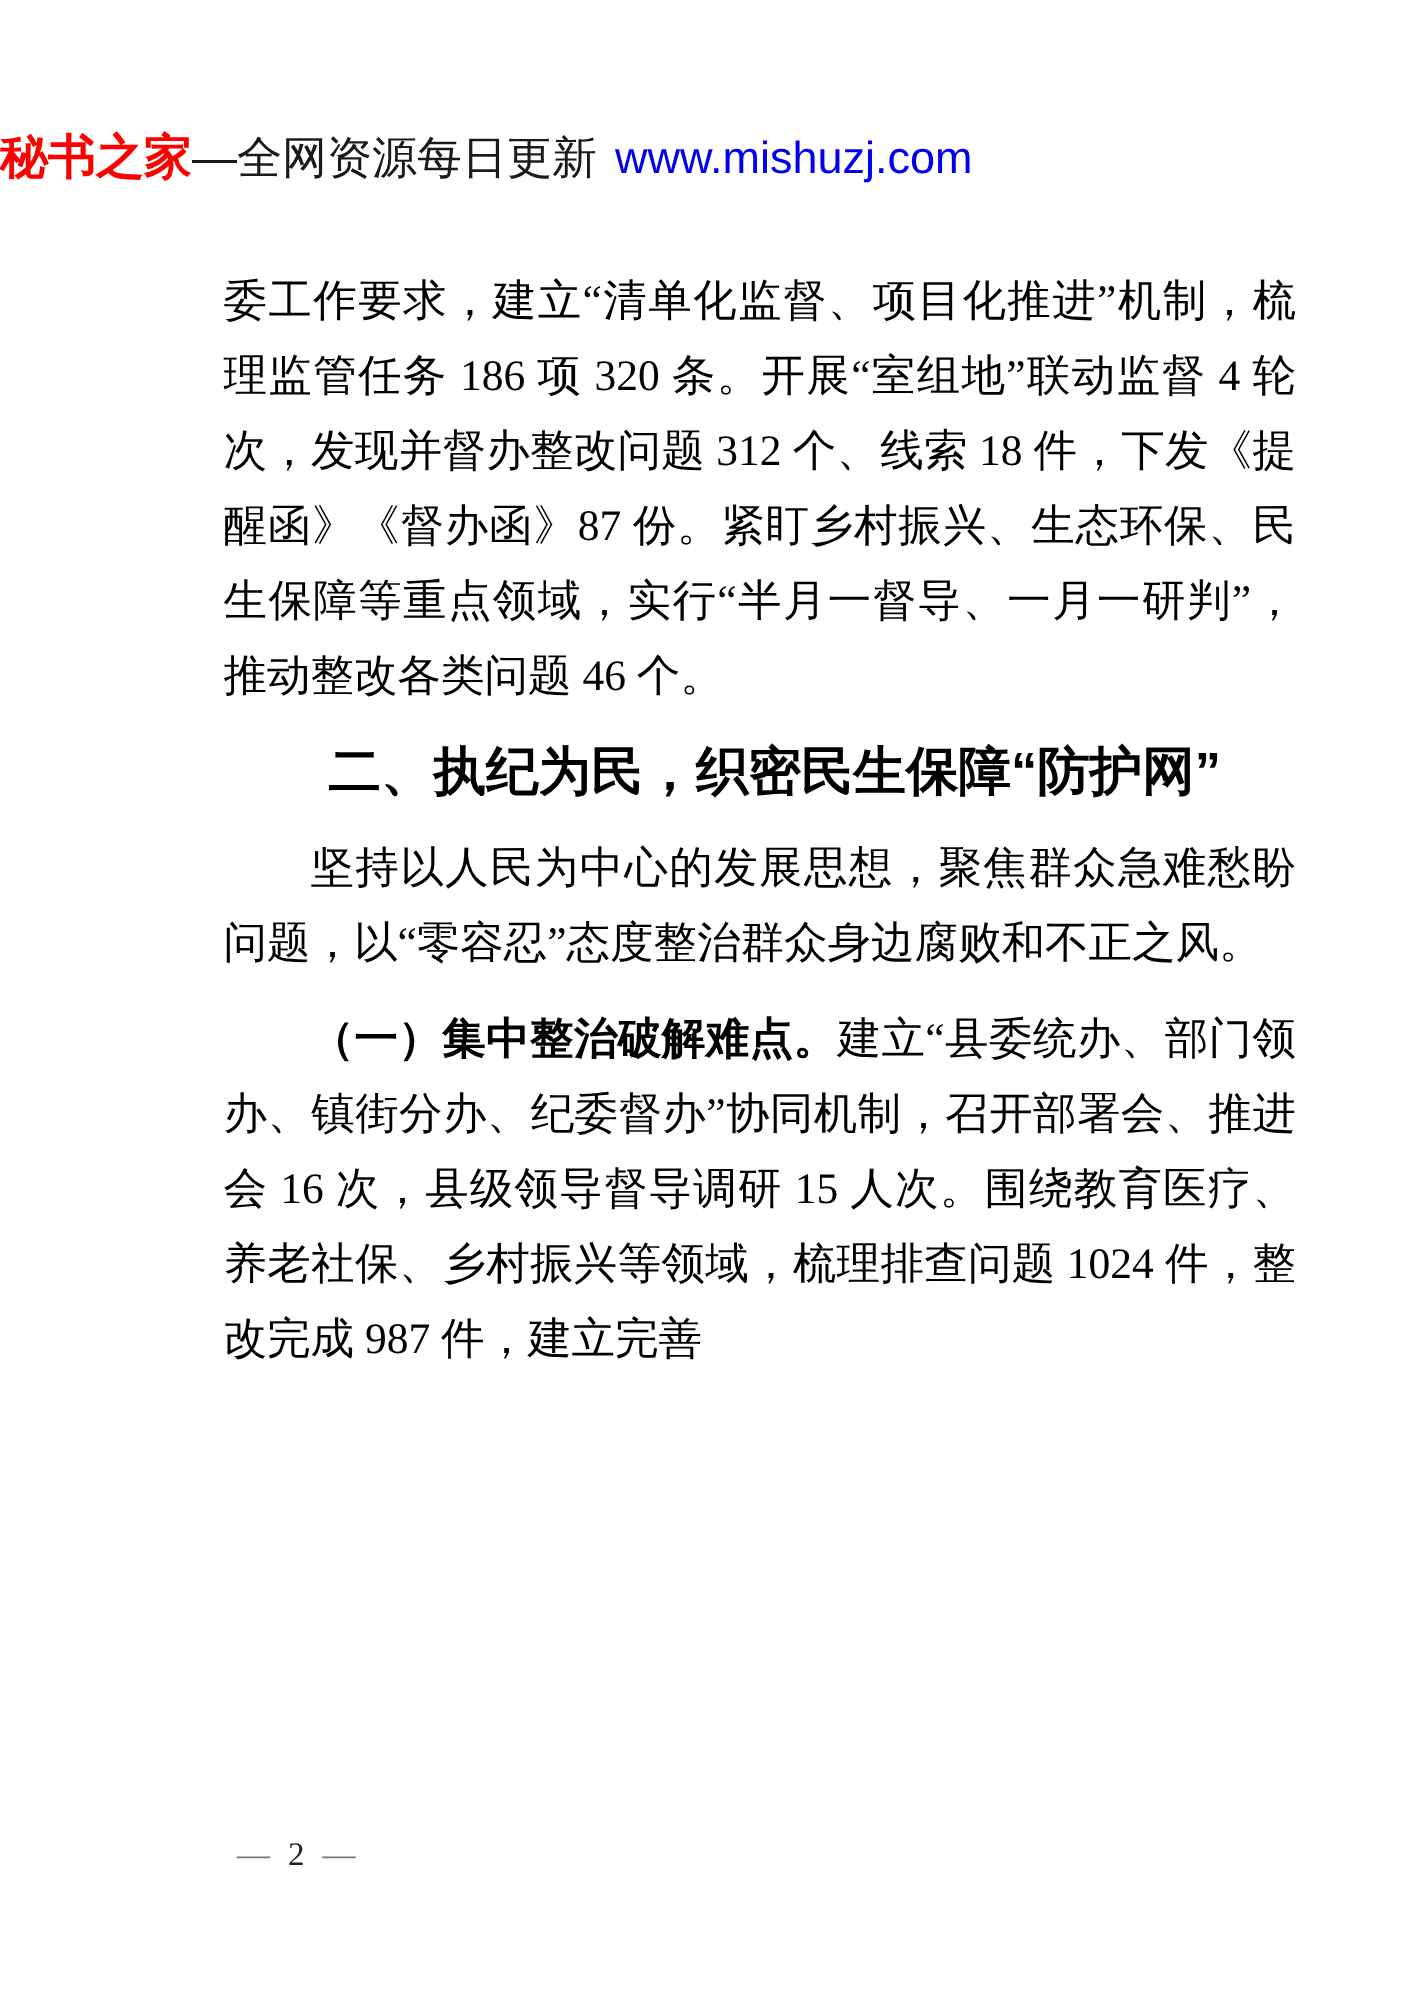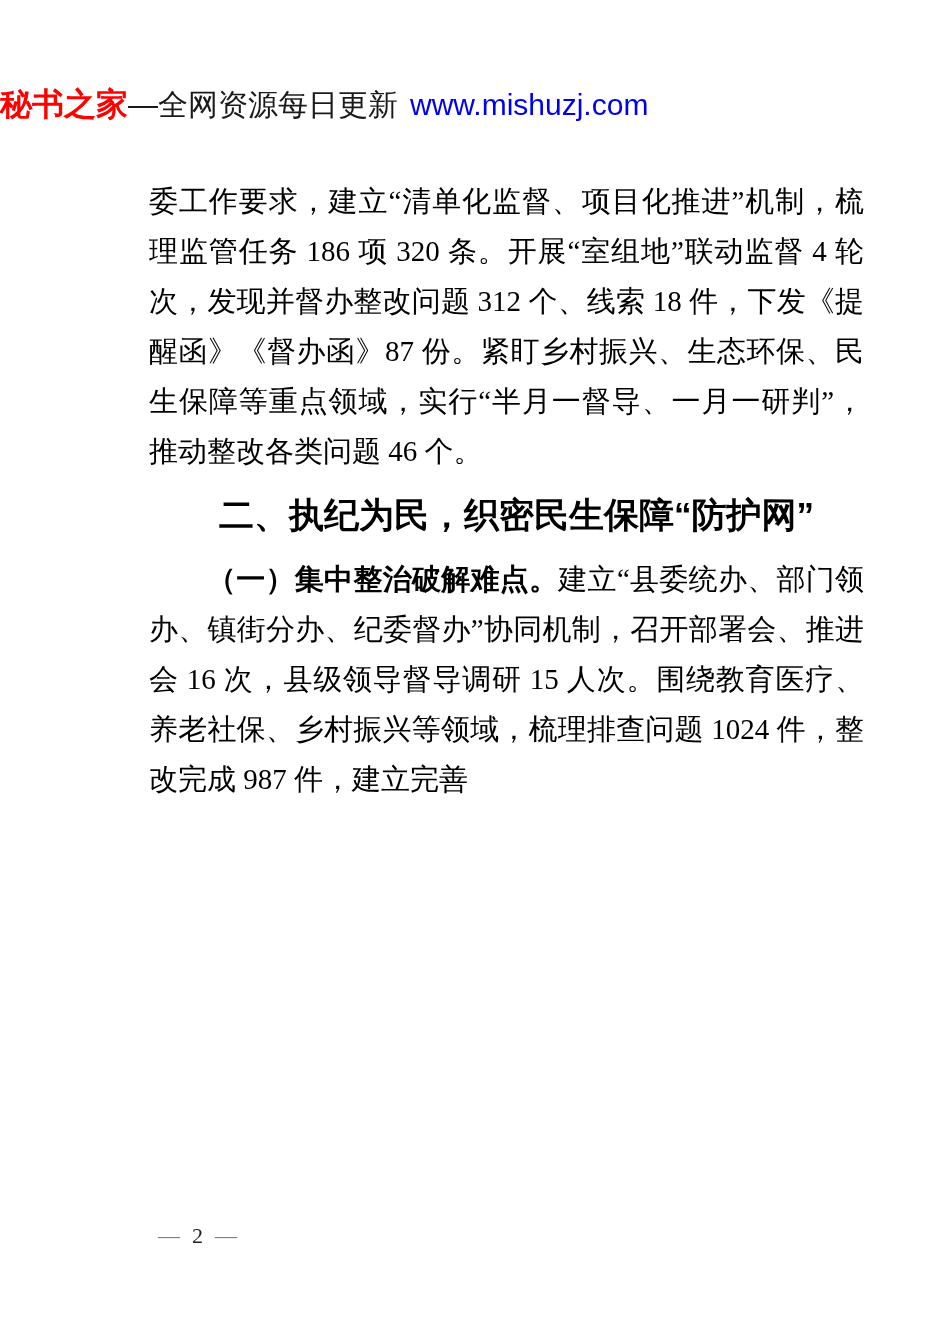--- a/index.html
+++ b/index.html
@@ -91,20 +91,23 @@
 
   <main class="doc-body">
 
     <p class="para no-indent">
       <span class="para-text">委工作要求，建立“清单化监督、项目化推进”机制，梳理监管任务 186 项 320 条。开展“室组地”联动监督 4 轮次，发现并督办整改问题 312 个、线索 18 件，下发《提醒函》《督办函》87 份。紧盯乡村振兴、生态环保、民生保障等重点领域，实行“半月一督导、一月一研判”，推动整改各类问题 46 个。</span>
     </p>
 
 
     <h2 class="sec-heading">二、执纪为民，织密民生保障“防护网”</h2>
 
+    <p class="para">
+      <span class="para-text">坚持以人民为中心的发展思想，聚焦群众急难愁盼问题，以“零容忍”态度整治群众身边腐败和不正之风。</span>
+    </p>
 
     <p class="para">
       <span class="para-lead">（一）集中整治破解难点。</span><span class="para-text">建立“县委统办、部门领办、镇街分办、纪委督办”协同机制，召开部署会、推进会 16 次，县级领导督导调研 15 人次。围绕教育医疗、养老社保、乡村振兴等领域，梳理排查问题 1024 件，整改完成 987 件，建立完善</span>
     </p>
 
   </main>
 
   <footer class="doc-footer">
     <span class="footer-dash">—</span><span class="page-number">2</span><span class="footer-dash">—</span>
   </footer>

